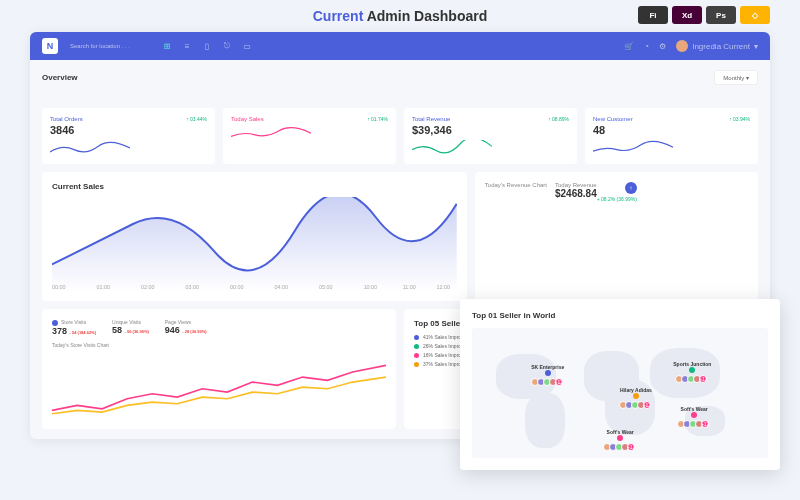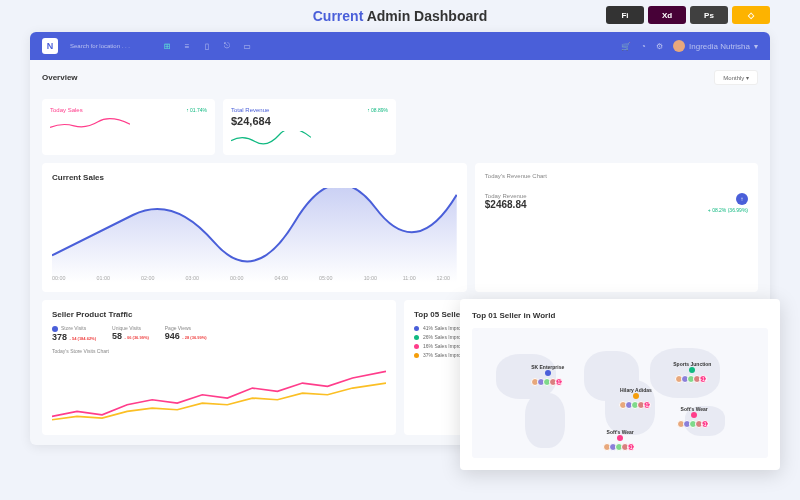--- a/index.html
+++ b/index.html
@@ -1,51 +1,51 @@
 <!DOCTYPE html>
 <html><head>
 <meta charset="utf-8">
 <style>
 *{margin:0;padding:0;box-sizing:border-box;font-family:-apple-system,BlinkMacSystemFont,'Segoe UI',sans-serif}
 body{background:#f0f3fa;width:800px;height:500px;overflow:hidden;position:relative}
 .page-title{text-align:center;font-size:14px;font-weight:600;color:#333;padding:8px 0}
 .page-title .accent{color:#4a5fd9}
 .tool-icons{position:absolute;top:6px;right:30px;display:flex;gap:4px}
-.tool-icons span{width:38px;height:18px;border-radius:3px;display:flex;align-items:center;justify-content:center;font-size:8px;font-weight:bold;color:#fff}
+.tool-icons span{width:30px;height:18px;border-radius:3px;display:flex;align-items:center;justify-content:center;font-size:8px;font-weight:bold;color:#fff}
 .ti-figma{background:#333}
 .ti-xd{background:#470137}
 .ti-ps{background:#404040}
 .ti-sketch{background:#fdb300}
 .dashboard{background:#f5f7fb;margin:0 30px;border-radius:6px;overflow:hidden;box-shadow:0 2px 12px rgba(0,0,0,0.08);font-size:7px}
 .topbar{background:#4a5fd9;height:28px;display:flex;align-items:center;padding:0 12px;gap:12px}
 .logo{width:16px;height:16px;background:#fff;border-radius:3px;display:flex;align-items:center;justify-content:center;color:#4a5fd9;font-weight:bold;font-size:9px}
 .search{color:#b8c0f0;font-size:6px}
 .nav-icons{display:flex;gap:10px;margin-left:20px}
 .nav-icons span{width:10px;height:10px;display:flex;align-items:center;justify-content:center;color:#b8c0f0;font-size:8px}
 .nav-icons .active{color:#5eead4}
 .topbar-right{margin-left:auto;display:flex;align-items:center;gap:10px}
 .topbar-right span{color:#b8c0f0;font-size:8px}
 .user{display:flex;align-items:center;gap:4px;color:#fff;font-size:6px}
 .avatar{width:12px;height:12px;border-radius:50%;background:#e8a87c}
 .content{padding:10px 12px}
-.section-head{display:flex;justify-content:space-between;align-items:center;margin-bottom:14px}
+.section-head{display:flex;justify-content:space-between;align-items:center;margin-bottom:23px}
 .section-title{font-weight:600;color:#333;font-size:8px}
 .period{background:#fff;padding:3px 8px;border-radius:3px;font-size:6px;color:#666;border:1px solid #eee}
 .stats{display:grid;grid-template-columns:repeat(4,1fr);gap:8px;margin-bottom:8px}
 .stat-card{background:#fff;border-radius:4px;padding:8px;position:relative}
 .stat-label{font-size:6px;color:#4a5fd9;margin-bottom:2px}
 .stat-label.pink{color:#ff3d8b}
 .stat-value{font-size:11px;font-weight:600;color:#333}
 .stat-value.pink{color:#ff3d8b}
 .stat-change{position:absolute;top:8px;right:8px;font-size:5px;color:#10b981}
 .sparkline{margin-top:4px;height:16px}
 .charts-row{display:grid;grid-template-columns:1.5fr 1fr;gap:8px;margin-bottom:8px}
 .card{background:#fff;border-radius:4px;padding:10px}
 .card-title{font-size:8px;font-weight:600;color:#333;margin-bottom:6px}
-.revenue-card{display:flex;flex-direction:column;gap:8px}
+.revenue-card{display:flex;flex-direction:row;gap:8px}
 .revenue-item{display:flex;justify-content:space-between;align-items:flex-start}
 .revenue-label{font-size:6px;color:#888}
 .revenue-value{font-size:10px;font-weight:600;color:#333}
 .revenue-badge{display:flex;flex-direction:column;align-items:flex-end;gap:2px}
 .circle-icon{width:12px;height:12px;border-radius:50%;background:#4a5fd9;color:#fff;display:flex;align-items:center;justify-content:center;font-size:6px}
 .revenue-change{font-size:5px;color:#10b981}
 .bottom-row{display:grid;grid-template-columns:1fr 1fr;gap:8px}
 .traffic-metrics{display:flex;gap:16px;margin-bottom:6px}
 .tm{display:flex;flex-direction:column}
 .tm-label{font-size:5px;color:#888}
@@ -92,46 +92,62 @@
       <span>▯</span>
       <span>⎋</span>
       <span>▭</span>
     </div>
     <div class="topbar-right">
       <span>🛒</span>
       <span>◔</span>
       <span>⚙</span>
       <div class="user">
         <div class="avatar"></div>
-        <span>Ingredia Nutrisha</span>
+        <span>Ingredia Current</span>
         <span>▾</span>
       </div>
     </div>
   </div>
 
   <div class="content">
     <div class="section-head">
       <div class="section-title">Overview</div>
       <div class="period"><span>Monthly</span> ▾</div>
     </div>
 
     <div class="stats">
+      <div class="stat-card">
+        <div class="stat-change">↑ 03.44%</div>
+        <div class="stat-label">Total Orders</div>
+        <div class="stat-value">3846</div>
+        <svg class="sparkline" viewBox="0 0 100 20">
+            <path d="M0,15 Q15,5 30,12 T60,8 T100,10" stroke="#4a5fd9" fill="none" stroke-width="1.5"></path>
+          </svg>
+      </div>
       <div class="stat-card">
         <div class="stat-change">↑ 01.74%</div>
         <div class="stat-label pink">Today Sales</div>
         <svg class="sparkline" viewBox="0 0 100 20">
             <path d="M0,13 Q15,7 30,11 T60,6 T100,9" stroke="#ff3d8b" fill="none" stroke-width="1.5"></path>
           </svg>
       </div>
       <div class="stat-card">
         <div class="stat-change">↑ 08.89%</div>
         <div class="stat-label">Total Revenue</div>
-        <div class="stat-value">$24,684</div>
+        <div class="stat-value">$39,346</div>
         <svg class="sparkline" viewBox="0 0 100 20">
             <path d="M0,12 Q15,4 30,13 T60,5 T100,8" stroke="#10b981" fill="none" stroke-width="1.5"></path>
+          </svg>
+      </div>
+      <div class="stat-card">
+        <div class="stat-change">↑ 03.94%</div>
+        <div class="stat-label">New Customer</div>
+        <div class="stat-value">48</div>
+        <svg class="sparkline" viewBox="0 0 100 20">
+            <path d="M0,14 Q15,8 30,12 T60,6 T100,9" stroke="#4a5fd9" fill="none" stroke-width="1.5"></path>
           </svg>
       </div>
     </div>
 
     <div class="charts-row">
       <div class="card">
         <div class="card-title">Current Sales</div>
         <svg viewBox="0 0 300 70">
           <defs>
               <linearGradient id="g1" x1="0" y1="0" x2="0" y2="1">
@@ -165,21 +181,20 @@
           <div class="revenue-badge">
             <div class="circle-icon">↑</div>
             <div class="revenue-change">+ 08.2% (36.99%)</div>
           </div>
         </div>
       </div>
     </div>
 
     <div class="bottom-row">
       <div class="card">
-        <div class="card-title">Seller Product Traffic</div>
         <div class="traffic-metrics">
           <div class="tm">
             <div class="tm-label"><span class="dot"></span><span>Store Visits</span></div>
             <div class="tm-value"><span>378</span> <span class="tm-change">- 54 (184.62%)</span></div>
           </div>
           <div class="tm">
             <div class="tm-label">Unique Visits</div>
             <div class="tm-value"><span>58</span> <span class="tm-change">- 06 (36.99%)</span></div>
           </div>
           <div class="tm">

